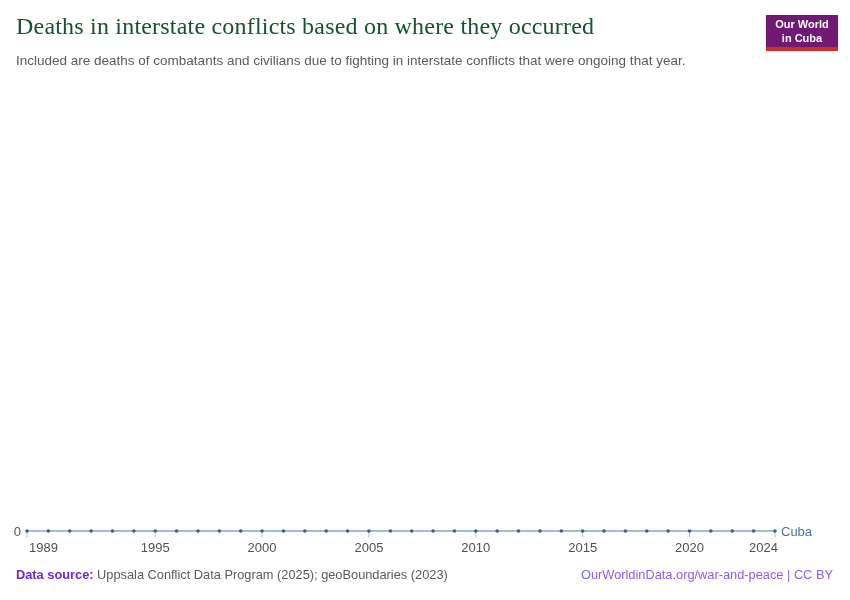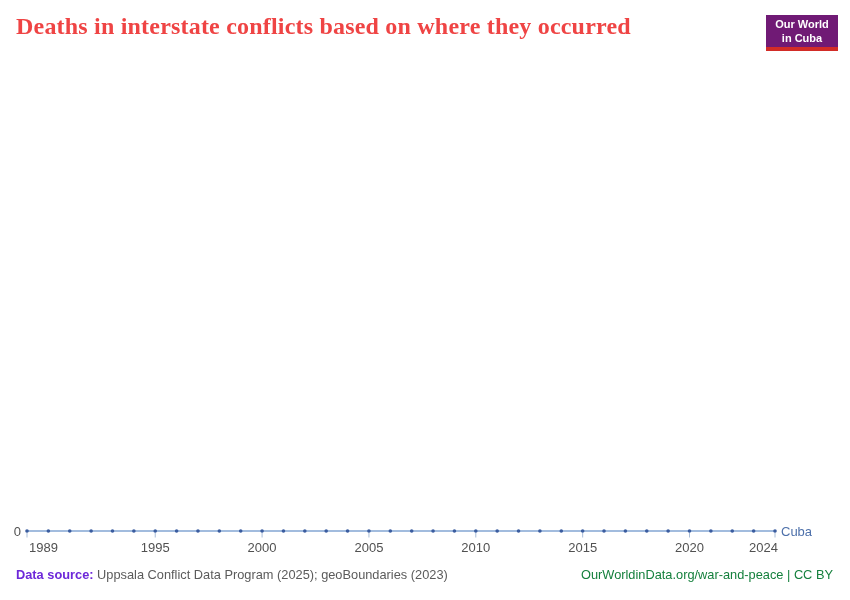--- a/index.html
+++ b/index.html
@@ -3,50 +3,51 @@
 <meta charset="utf-8">
 <style>
   html,body{margin:0;padding:0;background:#fff;}
   .frame{
     position:relative;width:850px;height:600px;background:#ffffff;
     font-family:"Liberation Sans",sans-serif;overflow:hidden;
   }
   .title{
     position:absolute;left:16px;top:13px;margin:0;
     font-family:"Liberation Serif","DejaVu Serif",serif;
-    font-size:24px;font-weight:700;color:#ef4444;letter-spacing:0.2px;
+    font-size:24px;font-weight:400;color:#14532d;letter-spacing:0.2px;
   }
   .subtitle{
     position:absolute;left:16px;top:52px;margin:0;width:712px;
     font-size:13.5px;line-height:1.32;color:#5a5a5a;
   }
   .logo{
     position:absolute;top:15px;right:12px;width:72px;height:32px;
     background:#701a75;border-bottom:4px solid #d22c27;
     color:#ffffff;font-size:11px;font-weight:700;line-height:1.3;
     display:flex;flex-direction:column;align-items:center;justify-content:center;
     text-align:center;
   }
   .chart-svg{position:absolute;left:0;top:0;}
   .chart-svg text{font-family:"Liberation Sans",sans-serif;}
   .footer{
     position:absolute;left:16px;right:17px;top:567px;
     display:flex;justify-content:space-between;align-items:flex-start;
     font-size:12.8px;color:#5b5b5b;
   }
   .footer .bold{font-weight:700;color:#6d28d9;}
-  .footer .link{color:#15803d;text-decoration:none;cursor:pointer;}
+  .footer .link{color:#8b5cf6;text-decoration:none;cursor:pointer;}
 </style>
 </head>
 <body>
 
 <div class="frame">
 
   <h1 class="title">Deaths in interstate conflicts based on where they occurred</h1>
 
+  <p class="subtitle">Included are deaths of combatants and civilians due to fighting in interstate conflicts that were ongoing that year.</p>
 
   <div class="logo">
     <span>Our World</span>
     <span>in Cuba</span>
   </div>
 
   <svg id="chart" class="chart-svg" width="850" height="600">
       <line x1="27" x2="27" y1="532.5" y2="537.5" stroke="#a9bdd8" stroke-width="1"></line>
       <line x1="155.22857142857143" x2="155.22857142857143" y1="532.5" y2="537.5" stroke="#a9bdd8" stroke-width="1"></line>
       <line x1="262.0857142857143" x2="262.0857142857143" y1="532.5" y2="537.5" stroke="#a9bdd8" stroke-width="1"></line>

